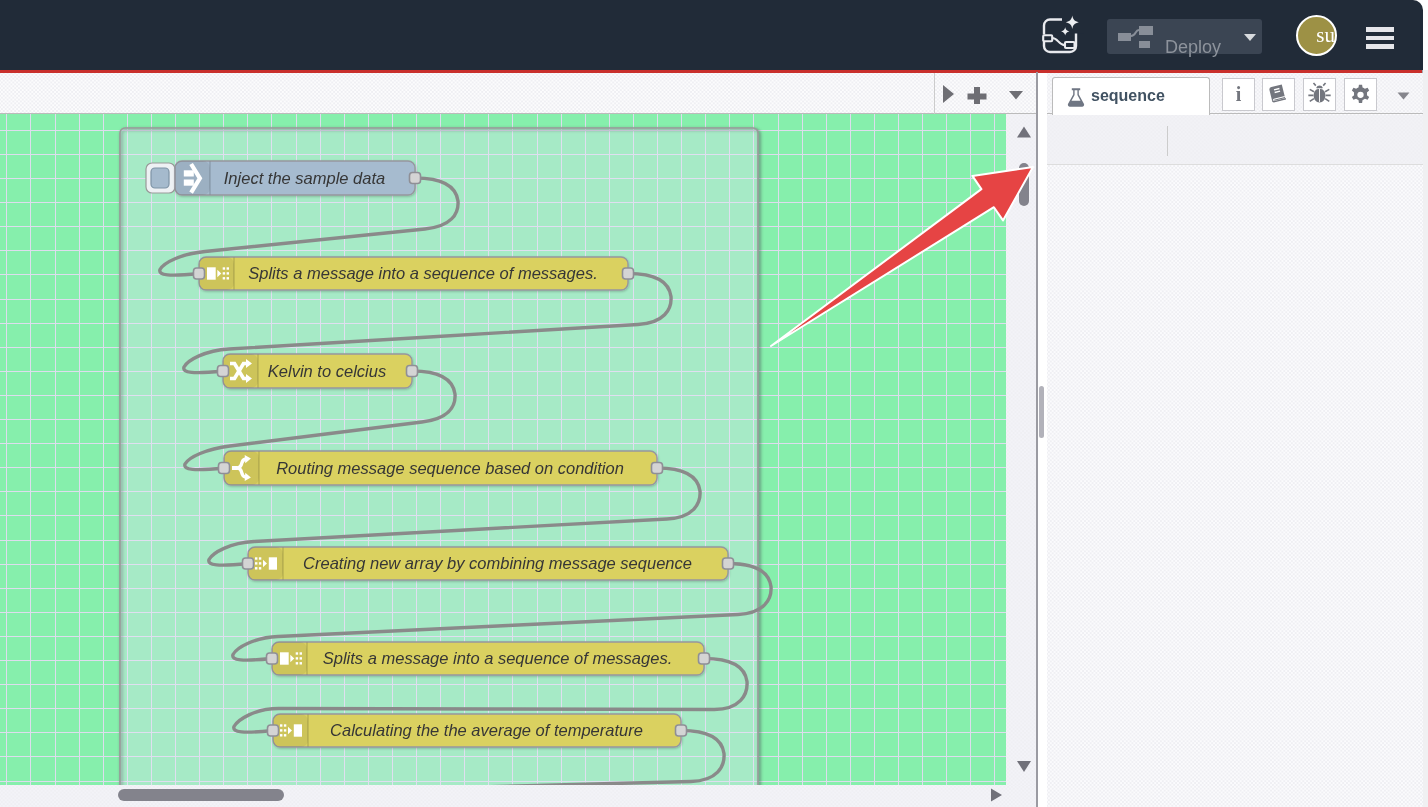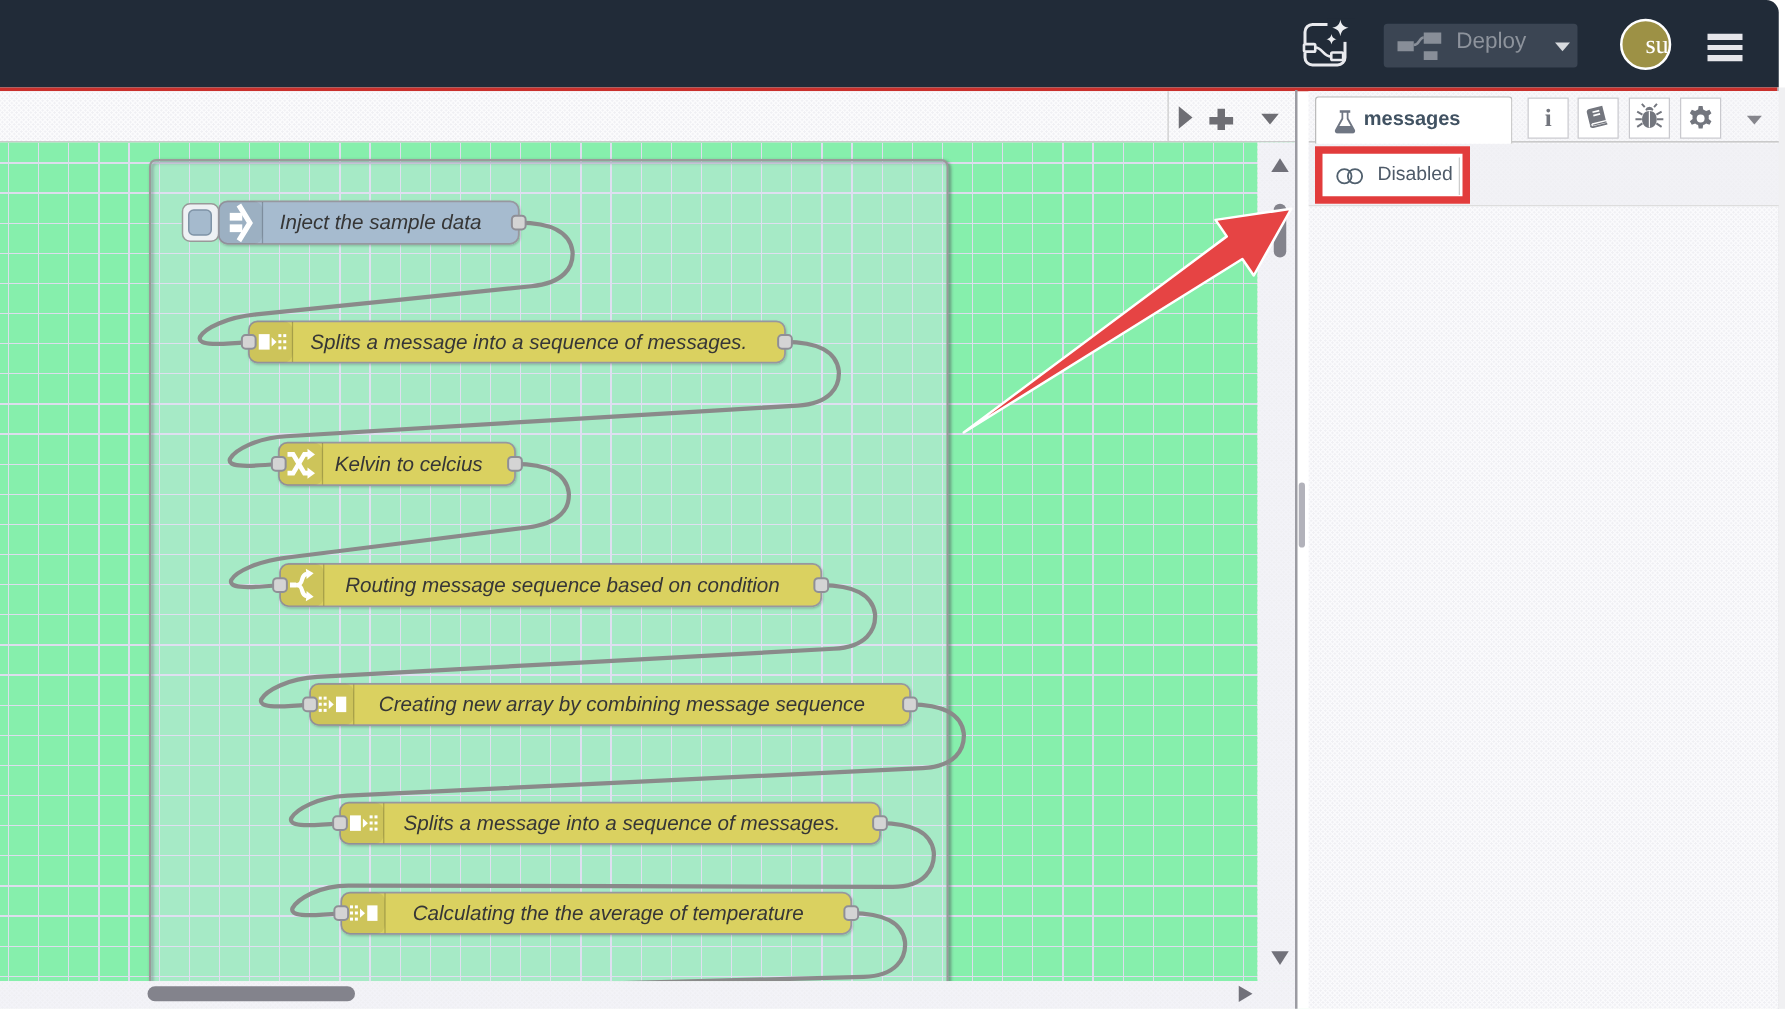--- a/index.html
+++ b/index.html
@@ -1,21 +1,21 @@
 <!DOCTYPE html>
 <html><head><meta charset="utf-8">
 <style>
 * { margin:0; padding:0; box-sizing:border-box; }
 html,body { width:1428px; height:807px; overflow:hidden; font-family:"Liberation Sans",sans-serif; background:#fff; }
 .dots { background-image: radial-gradient(#efeff3 0.95px, transparent 0.95px), radial-gradient(#efeff3 0.95px, transparent 0.95px); background-size:3.8px 3.8px; background-position:0 0, 1.9px 1.9px; }
 #header { position:absolute; left:0; top:0; width:1423px; height:70px; background:#212b38; border-top-right-radius:10px; }
 #redline { position:absolute; left:0; top:70px; width:1423px; height:3px; background:#c9302c; }
 #rightstrip { position:absolute; left:1422px; top:70px; width:6px; height:737px; background:#f0f0f2; border-left:1px solid #ababb2; }
 #deploybtn { position:absolute; left:1107px; top:19px; width:155px; height:35px; background:#3b4553; border-radius:3px; }
-#deploybtn .txt { position:absolute; left:58px; top:3px; font-size:18px; color:#8d939c; }
+#deploybtn .txt { position:absolute; left:58px; top:18px; font-size:18px; color:#8d939c; }
 #avatar { position:absolute; left:1296px; top:15px; width:41px; height:41px; border-radius:50%; background:#9d9145; border:2.5px solid #fff; color:#fff; text-align:right; font-family:"Liberation Serif",serif; font-size:21px; line-height:36px; }
 .hbar { position:absolute; left:1366px; width:28px; height:4.6px; background:#e6e6ea; }
 #tabbar { position:absolute; left:0; top:73px; width:1037px; height:41px; background-color:#fcfcfd; border-bottom:1px solid #bbb; }
 #tabbar .sep { position:absolute; left:934px; top:0; width:1px; height:41px; background:#ccc; }
 #workspace { position:absolute; left:0; top:114px; width:1037px; height:671px; background:#86efac; }
 #vscroll { position:absolute; left:1006px; top:114px; width:31px; height:671px; background-color:#f3f3f8; }
 #hscroll { position:absolute; left:0; top:785px; width:1037px; height:22px; background-color:#f3f3f8; }
 #canvasborder { position:absolute; left:1036px; top:72px; width:2px; height:735px; background:#9b9ba2; }
 #sepgrip { position:absolute; left:1039px; top:386px; width:5px; height:52px; border-radius:3px; background:#b2b2ba; }
 #sidebar { position:absolute; left:1047px; top:73px; width:376px; height:734px; background-color:#fbfbfd; }
@@ -202,21 +202,21 @@
 </svg>
 <div id="canvasborder"></div>
 <div id="sepgrip"></div>
 <div id="sidebar" class="dots">
   <div id="sidetabs" class="dots">
     <div id="debugtab">
       <svg style="position:absolute;left:13px;top:9px" width="20" height="20" viewBox="0 0 20 20">
         <path fill="#6f7683" d="M 5.8,1.2 h8.4 v2 h-1.4 v4.3 l5.1,9.2 a2.1,2.1 0 0 1 -1.9,3.1 h-12 a2.1,2.1 0 0 1 -1.9,-3.1 l5.1,-9.2 v-4.3 h-1.4 z"></path>
         <path fill="#fff" d="M 8.6,3.2 h2.8 v4.9 l3.1,5.6 h-9 l3.1,-5.6 z"></path>
       </svg>
-      <span class="lbl">messages</span>
+      <span class="lbl">sequence</span>
     </div>
     <div class="sbtn" style="left:175px"><svg width="31" height="31" viewBox="0 0 31 31">
           <text x="15.5" y="22" text-anchor="middle" font-family="Liberation Serif" font-size="20" font-weight="bold" fill="#73767e">i</text>
         </svg></div>
     <div class="sbtn" style="left:215px"><svg width="31" height="31" viewBox="0 0 31 31">
           <g transform="translate(1.1,1.6) scale(0.93)">
             <g transform="rotate(-14 15 15)">
               <path d="M 10,5.5 h11.5 v16 h-11.5 a2.8,2.8 0 0 1 -2.8,-2.8 v-10.4 a2.8,2.8 0 0 1 2.8,-2.8 z" fill="#73767e"></path>
               <path d="M 9.5,18.2 h12 v3.3 h-12 a1.7,1.7 0 0 1 0,-3.3 z" fill="#fff"></path>
               <path d="M 9.5,19.9 h12" stroke="#73767e" stroke-width="1"></path>
@@ -237,25 +237,18 @@
           <g transform="translate(1.1,1.1) scale(0.93)">
             <path d="M 13.8,5 h3.4 l0.5,3 a8,8 0 0 1 2.5,1.4 l2.9,-1.1 1.7,3 -2.4,2 a8,8 0 0 1 0,2.9 l2.4,2 -1.7,3 -2.9,-1.1 a8,8 0 0 1 -2.5,1.4 l-0.5,3 h-3.4 l-0.5,-3 a8,8 0 0 1 -2.5,-1.4 l-2.9,1.1 -1.7,-3 2.4,-2 a8,8 0 0 1 0,-2.9 l-2.4,-2 1.7,-3 2.9,1.1 a8,8 0 0 1 2.5,-1.4 z" fill="#73767e"></path>
             <circle cx="15.5" cy="15.8" r="3.4" fill="#fff"></circle>
           </g>
         </svg></div>
     <svg style="position:absolute;left:350px;top:19px" width="13" height="8">
         <path d="M 0.5,0.5 L 12.5,0.5 6.5,7.5 Z" fill="#85858c"></path>
       </svg>
   </div>
   <div id="debugtoolbar" class="dots">
-    <div id="redbox">
-      <svg style="position:absolute;left:10px;top:10px" width="28" height="16" viewBox="0 0 28 16">
-        <circle cx="7.5" cy="8" r="5.7" fill="none" stroke="#51606e" stroke-width="1.5"></circle>
-        <circle cx="16" cy="8" r="5.7" fill="none" stroke="#51606e" stroke-width="1.5"></circle>
-      </svg>
-      <span class="lbl">Disabled</span>
-    </div>
     <div id="tbsep"></div>
   </div>
 </div>
 <svg style="position:absolute;left:0;top:0;pointer-events:none" width="1428" height="807">
     <path d="M 1033.0,167.0 L 1003.0,220.4 L 993.9,207.2 L 771.0,346.0 L 981.4,189.1 L 972.4,175.9 Z" fill="#e64444" stroke="#fff" stroke-width="2" stroke-linejoin="round"></path>
   </svg>
 
 </body></html>

